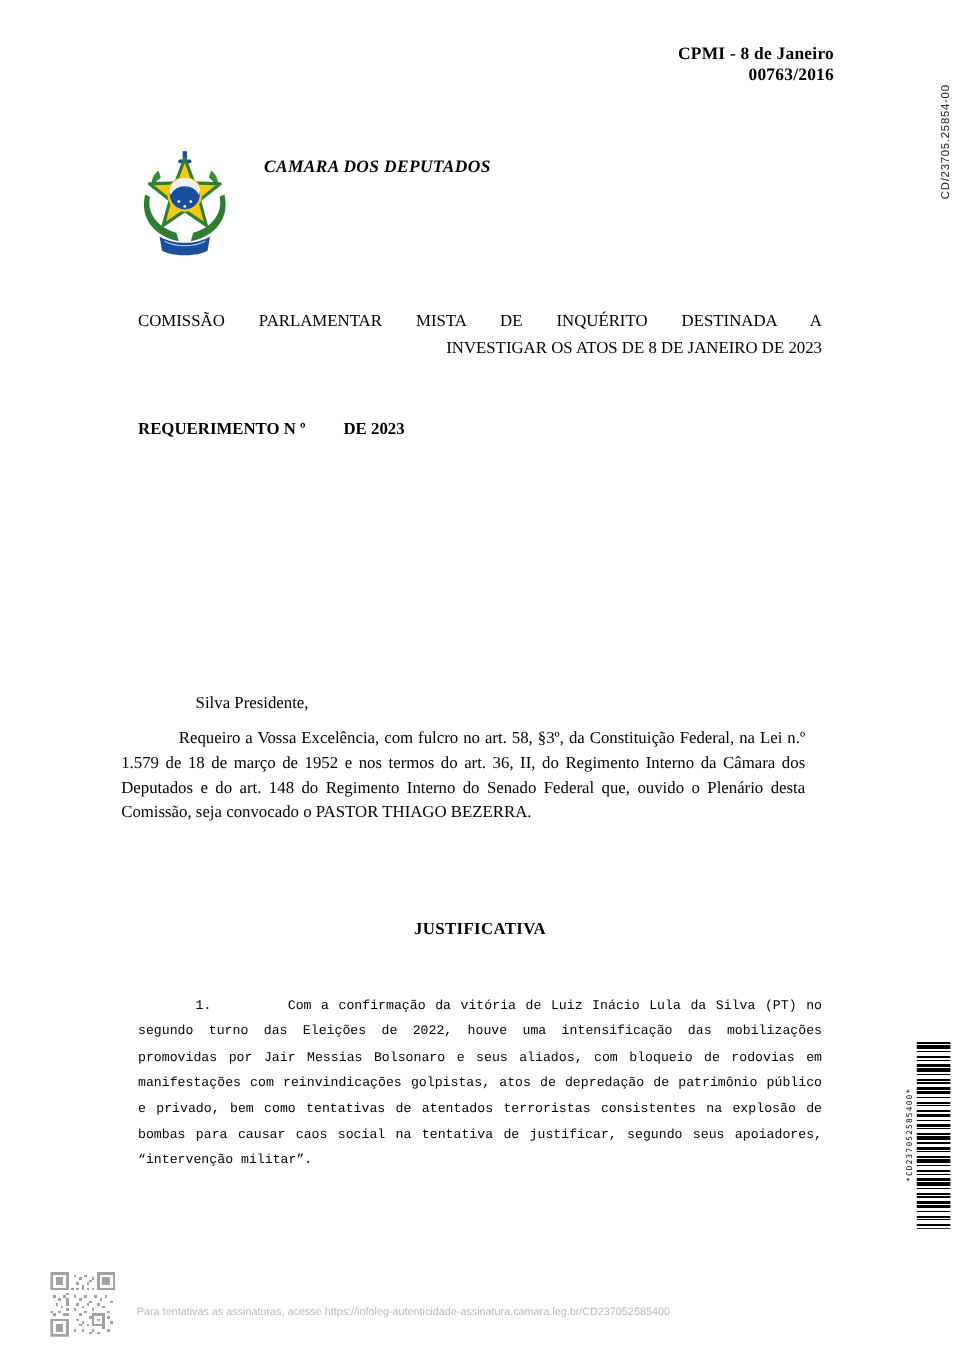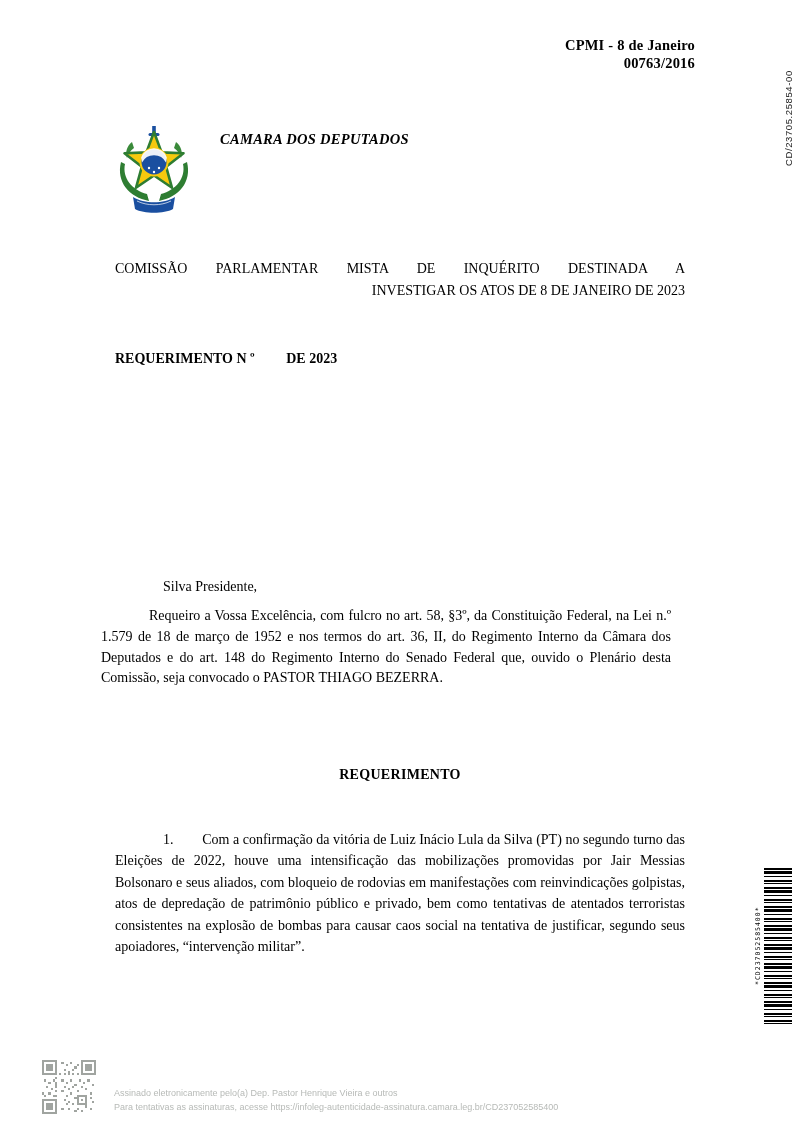--- a/index.html
+++ b/index.html
@@ -79,23 +79,24 @@
   }
 
   .just-head {
     left: 115px; top: 767px; width: 570px;
     text-align: center; font-weight: bold; font-size: 14px;
     letter-spacing: 0.3px;
   }
 
   .just-p {
     left: 115px; top: 829px; width: 570px;
-    font-size: 14px; line-height: 21.4px;
+    font-size: 11px; line-height: 21.4px;
     text-align: justify;
     text-indent: 48px;
+    font-family: Liberation Mono, monospace;
   }
 
   
   .barcode-wrap { right: 8px; top: 868px; width: 40px; height: 156px; }
   .barcode-bars {
     position: absolute; right: 0; top: 0;
     width: 28px; height: 156px;
     background: repeating-linear-gradient(
       to bottom,
       #000 0px, #000 2px,
@@ -175,21 +176,21 @@
     <div class="l2">INVESTIGAR OS ATOS DE 8 DE JANEIRO DE 2023</div>
   </div>
 
   <div class="abs req-title">REQUERIMENTO N º&nbsp;&nbsp;&nbsp;&nbsp;&nbsp;&nbsp;&nbsp;&nbsp;&nbsp;DE 2023</div>
 
 
   <div class="abs salutation">Silva Presidente,</div>
 
   <div class="abs request-p">Requeiro a Vossa Excelência, com fulcro no art. 58, §3º, da Constituição Federal, na Lei n.º 1.579 de 18 de março de 1952 e nos termos do art. 36, II, do Regimento Interno da Câmara dos Deputados e do art. 148 do Regimento Interno do Senado Federal que, ouvido o Plenário desta Comissão, seja convocado o PASTOR THIAGO BEZERRA.</div>
 
-  <div class="abs just-head">REQUERIMENTO</div>
+  <div class="abs just-head">JUSTIFICATIVA</div>
 
   <div class="abs just-p">1.&nbsp;&nbsp;&nbsp;&nbsp;&nbsp;&nbsp;&nbsp;&nbsp;Com a confirmação da vitória de Luiz Inácio Lula da Silva (PT) no segundo turno das Eleições de 2022, houve uma intensificação das mobilizações promovidas por Jair Messias Bolsonaro e seus aliados, com bloqueio de rodovias em manifestações com reinvindicações golpistas, atos de depredação de patrimônio público e privado, bem como tentativas de atentados terroristas consistentes na explosão de bombas para causar caos social na tentativa de justificar, segundo seus apoiadores, “intervenção militar”.</div>
 
   <div class="abs barcode-wrap">
     <div class="barcode-bars"></div>
     <div class="barcode-text">*CD237052585400*</div>
   </div>
 
   <div class="abs qr">
     <svg viewBox="0 0 25 25" width="54" height="54" shape-rendering="crispEdges" aria-hidden="true">
@@ -272,17 +273,16 @@
         <rect x="9" y="22" width="1" height="1"></rect>
           <rect x="12" y="22" width="1" height="1"></rect>
           <rect x="15" y="23" width="1" height="1"></rect>
           <rect x="18" y="23" width="1" height="1"></rect>
           <rect x="11" y="20" width="1" height="1"></rect>
       </g>
     </svg>
   </div>
 
   <div class="abs footer">
-    <div>Assinado eletronicamente pelo(a) Dep. Pastor Henrique Vieira e outros</div>
     <div>Para tentativas as assinaturas, acesse https://infoleg-autenticidade-assinatura.camara.leg.br/CD237052585400</div>
   </div>
 
 </div>
 
 </body></html>

